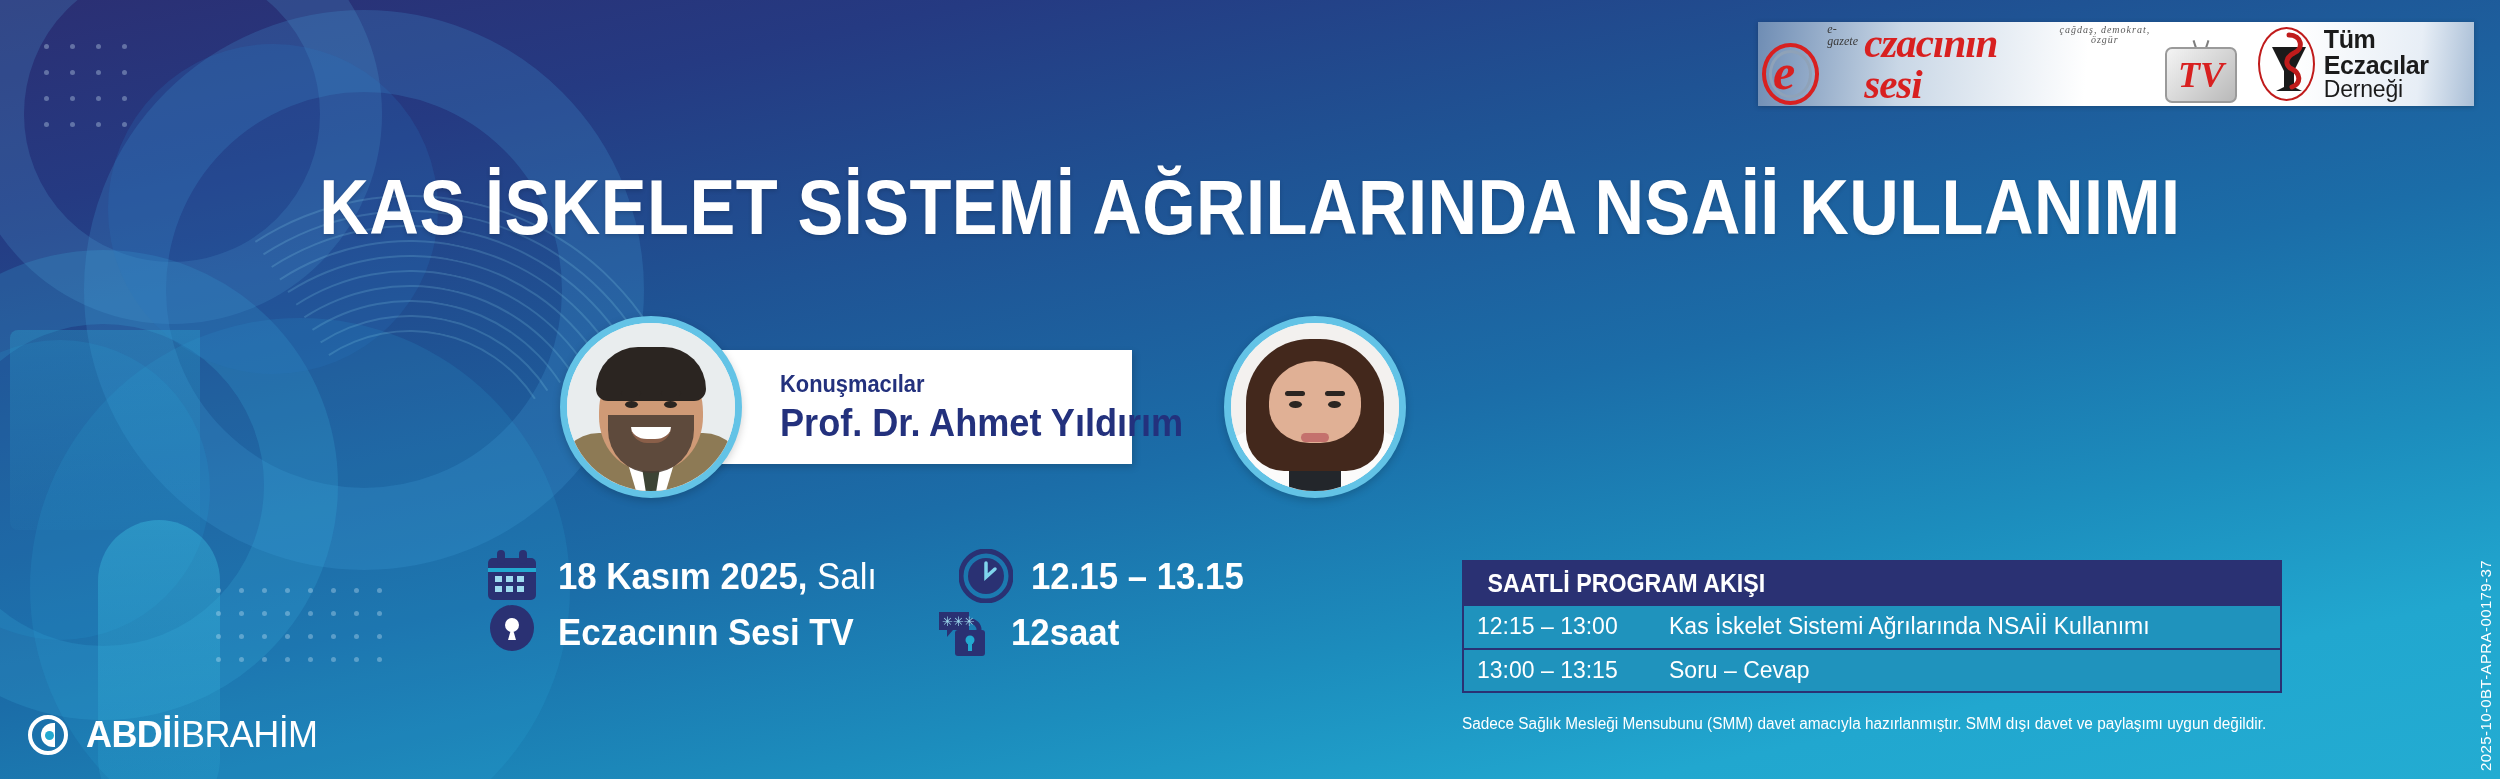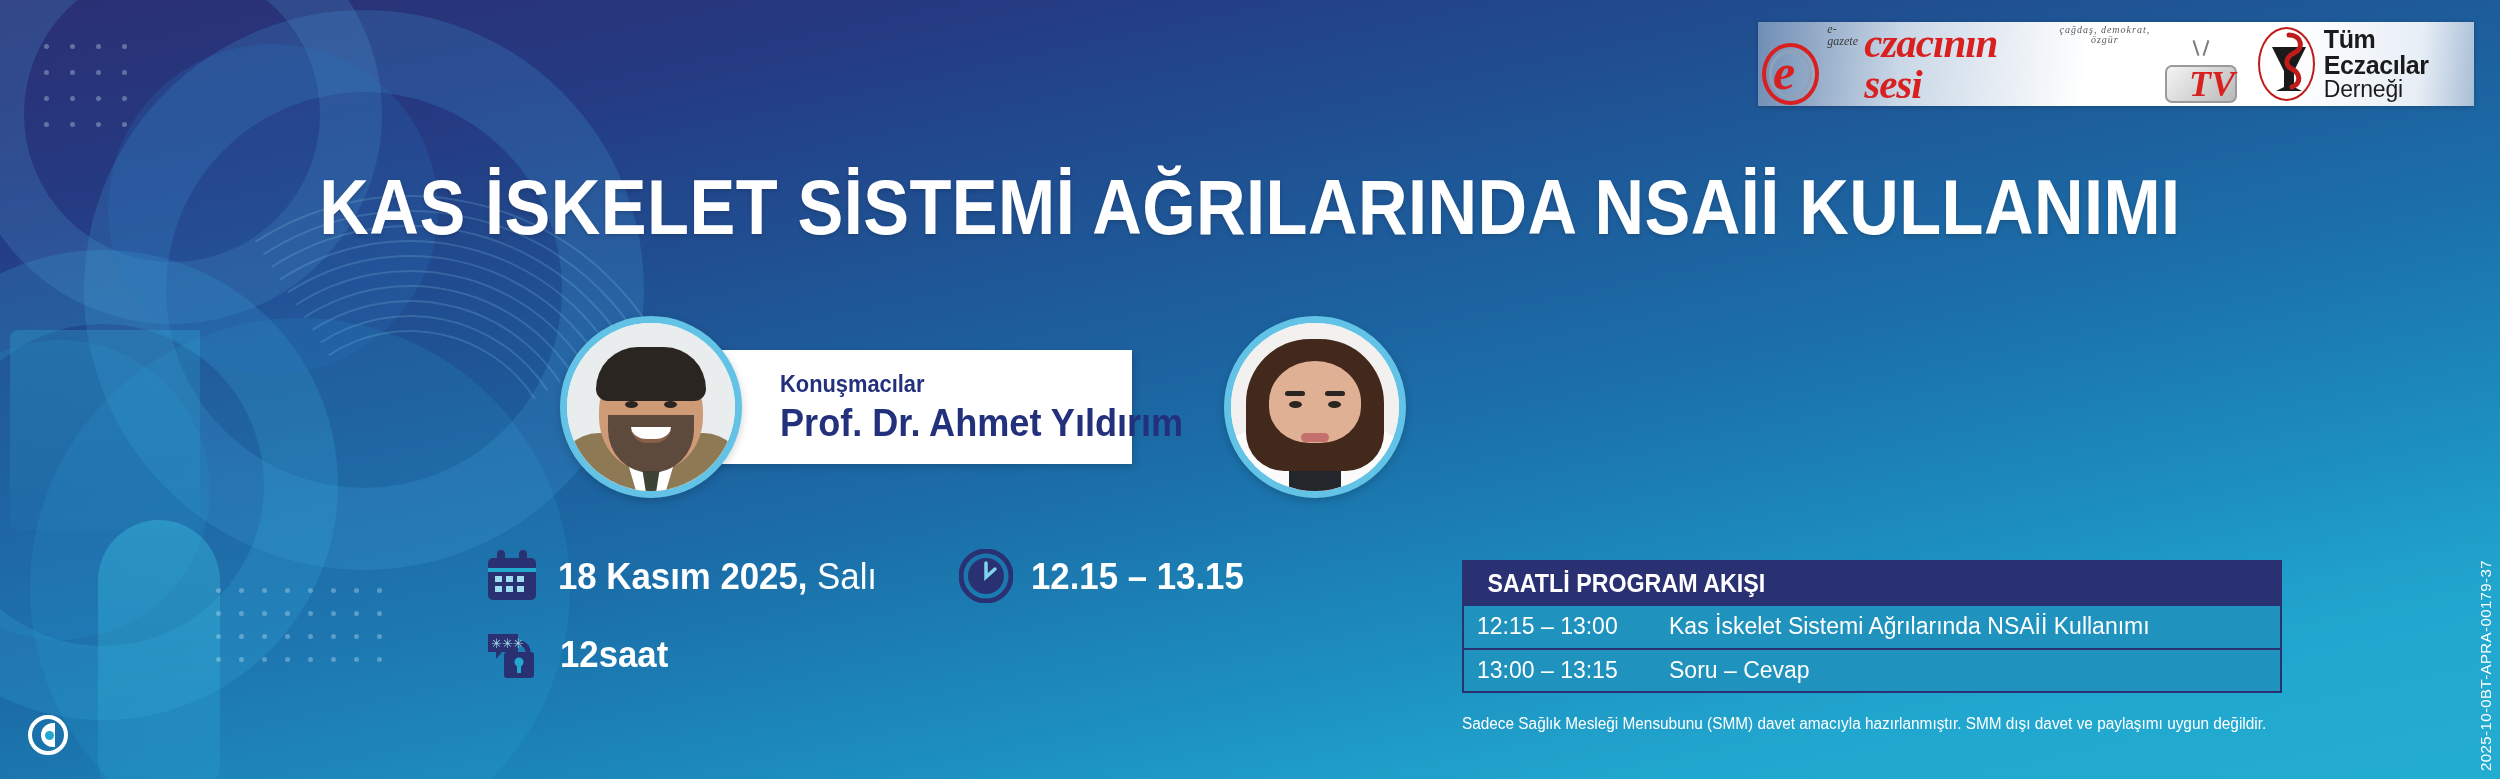--- a/index.html
+++ b/index.html
@@ -40,23 +40,23 @@
   .es-logo{display:flex;align-items:flex-end;gap:2px;position:relative;padding-left:4px;}
   .es-e{position:relative;width:62px;height:62px;}
   .es-e .ocirc{position:absolute;inset:0;border-radius:50%;border:4px solid #d82020;}
   .es-e .ocirc2{position:absolute;left:7px;top:7px;right:7px;bottom:7px;border-radius:50%;border:3px solid #8fa2b8;}
   .es-e .letter{position:absolute;left:11px;top:4px;font-family:"Liberation Serif",serif;font-style:italic;font-weight:700;font-size:50px;color:#d82020;line-height:1;}
   .es-words{display:flex;line-height:1;margin-left:-4px;justify-content:center;}
   .es-sm{font-family:"Liberation Serif",serif;font-style:italic;font-size:12px;color:#3a3a3a;margin-left:10px;margin-bottom:1px;}
   .es-main{font-family:"Liberation Serif",serif;font-style:italic;font-weight:700;font-size:41px;color:#d82020;letter-spacing:-1px;}
   .es-tag{font-family:"Liberation Serif",serif;font-style:italic;font-size:10px;color:#5a5a5a;letter-spacing:1px;text-align:center;margin-top:2px;}
   .es-tv{position:relative;width:72px;height:60px;margin-left:2px;margin-bottom:2px;}
-  .es-tv .screen{position:absolute;left:0;bottom:0;width:72px;height:38px;border-radius:7px;
+  .es-tv .screen{position:absolute;left:0;bottom:0;width:72px;height:56px;border-radius:7px;
      background:linear-gradient(135deg,#f4f4f4,#b9b9b9);border:2px solid #9a9a9a;
-     display:flex;align-items:center;justify-content:flex-end;}
+     display:flex;align-items:center;justify-content:center;}
   .es-tv .tvtxt{font-family:"Liberation Serif",serif;font-style:italic;font-weight:700;font-size:36px;color:#d82020;line-height:1;}
   .es-tv .ant{position:absolute;left:30px;top:-3px;width:2px;height:16px;background:#7d7d7d;transform:rotate(-18deg);}
   .es-tv .ant2{position:absolute;left:40px;top:-3px;width:2px;height:16px;background:#7d7d7d;transform:rotate(18deg);}
   .ted{display:flex;align-items:center;gap:9px;}
   .ted-mark{position:relative;width:62px;height:74px;}
   .ted-mark .oval{position:absolute;inset:0;border-radius:50%;border:2.5px solid #c01b1b;}
   .ted-txt{display:flex;flex-direction:column;line-height:1.04;}
   .ted-t1{font-size:25px;font-weight:700;color:#1b1b1b;letter-spacing:-.4px;}
   .ted-t2{font-size:23px;color:#1b1b1b;letter-spacing:-.2px;}
 
@@ -98,21 +98,21 @@
   .f-hair2:after{content:"";position:absolute;left:50%;transform:translateX(-50%);top:22px;width:92px;height:82px;border-radius:50% 50% 44% 44%;background:#e0b095;}
   .f-beard{position:absolute;left:50%;transform:translateX(-50%);top:92px;width:86px;height:58px;border-radius:0 0 46px 46px;background:#4a3c33;opacity:.85;}
   .f-eye{position:absolute;width:13px;height:7px;border-radius:50%;background:#2b2521;top:78px;}
   .f-eyeL{left:58px;} .f-eyeR{right:58px;}
   .f-brow{position:absolute;width:20px;height:5px;border-radius:4px;background:#2b2521;top:68px;}
   .f-browL{left:54px;} .f-browR{right:54px;}
   .f-smile{position:absolute;left:50%;transform:translateX(-50%);top:104px;width:40px;height:16px;border-radius:0 0 24px 24px;background:#fff;border-bottom:4px solid #8a5f49;}
   .f-lips{position:absolute;left:50%;transform:translateX(-50%);top:110px;width:28px;height:9px;border-radius:12px;background:#c4716d;}
 
   
-  .info{position:absolute;left:484px;top:548px;display:flex;flex-direction:column;gap:22px;}
+  .info{position:absolute;left:484px;top:548px;display:flex;flex-direction:column;}
   .inforow{display:flex;align-items:center;gap:62px;}
   .item{display:flex;align-items:center;gap:18px;}
   .itxt{color:#fff;font-size:37px;font-weight:700;line-height:1;white-space:nowrap;transform:scaleX(.94);transform-origin:left;}
   .itxt .light{font-weight:400;}
   .ico{flex:0 0 auto;display:block;}
 
   
   .program{position:absolute;left:1462px;top:560px;width:820px;border:2px solid #2a3173;}
   .prog-head{background:#2a3173;color:#fff;font-weight:700;font-size:25px;padding:7px 13px;line-height:1.12;transform-origin:left;}
   .prog-head span{display:inline-block;transform:scaleX(.93);}
@@ -321,20 +321,29 @@
           <circle cx="27" cy="27" r="25" fill="none" stroke="#2a3173" stroke-width="5"></circle>
           <circle cx="27" cy="27" r="18" fill="#2a3173"></circle>
           <path d="M27 14 L27 28 L36 20" stroke="#7fd4ec" stroke-width="3.5" fill="none" stroke-linecap="round"></path>
         </svg>
         <div class="itxt">12.15 – 13.15</div>
       </div>
     </div>
 
     <div class="inforow">
       <div class="item">
+        <svg class="ico" width="56" height="56" viewBox="0 0 56 56">
+          <ellipse cx="28" cy="24" rx="22" ry="23" fill="#2a3173"></ellipse>
+          <path d="M28 38 L21 28 L35 28 Z" fill="#2a3173"></path>
+          <circle cx="28" cy="21" r="7" fill="#fff"></circle>
+          <path d="M28 22 L24 36 L32 36 Z" fill="#fff"></path>
+        </svg>
+        <div class="itxt">Eczacının Sesi TV</div>
+      </div>
+      <div class="item">
         <svg class="ico" width="58" height="56" viewBox="0 0 58 56">
           <path d="M26 34 v-8 a9 9 0 0 1 18 0 v6" fill="none" stroke="#2a3173" stroke-width="5"></path>
           <rect x="20" y="26" width="30" height="26" rx="3" fill="#2a3173"></rect>
           <circle cx="35" cy="36" r="4.5" fill="#22a9d0"></circle>
           <rect x="33" y="38" width="4" height="9" fill="#22a9d0"></rect>
           <path d="M4 8 h30 v18 h-16 l-6 7 v-7 h-8 z" fill="#2a3173"></path>
           <g fill="#9fdcef" font-size="13" font-family="'Liberation Sans',sans-serif">
             <text x="7" y="22">✳✳✳</text>
           </g>
         </svg>
@@ -353,17 +362,18 @@
     <div class="prog-row">
       <div class="prog-time">13:00 – 13:15</div>
       <div class="prog-txt">Soru – Cevap</div>
     </div>
   </div>
 
   <div class="disclaimer">Sadece Sağlık Mesleği Mensubunu (SMM) davet amacıyla hazırlanmıştır. SMM dışı davet ve paylaşımı uygun değildir.</div>
 
   <div class="abdi">
     <div class="abdi-mark"></div>
+    <div class="abdi-txt"><b>ABDİ</b><i>İBRAHİM</i></div>
   </div>
 
   <div class="vcode">2025-10-0BT-APRA-00179-37</div>
 
 </div>
 
 </body></html>

